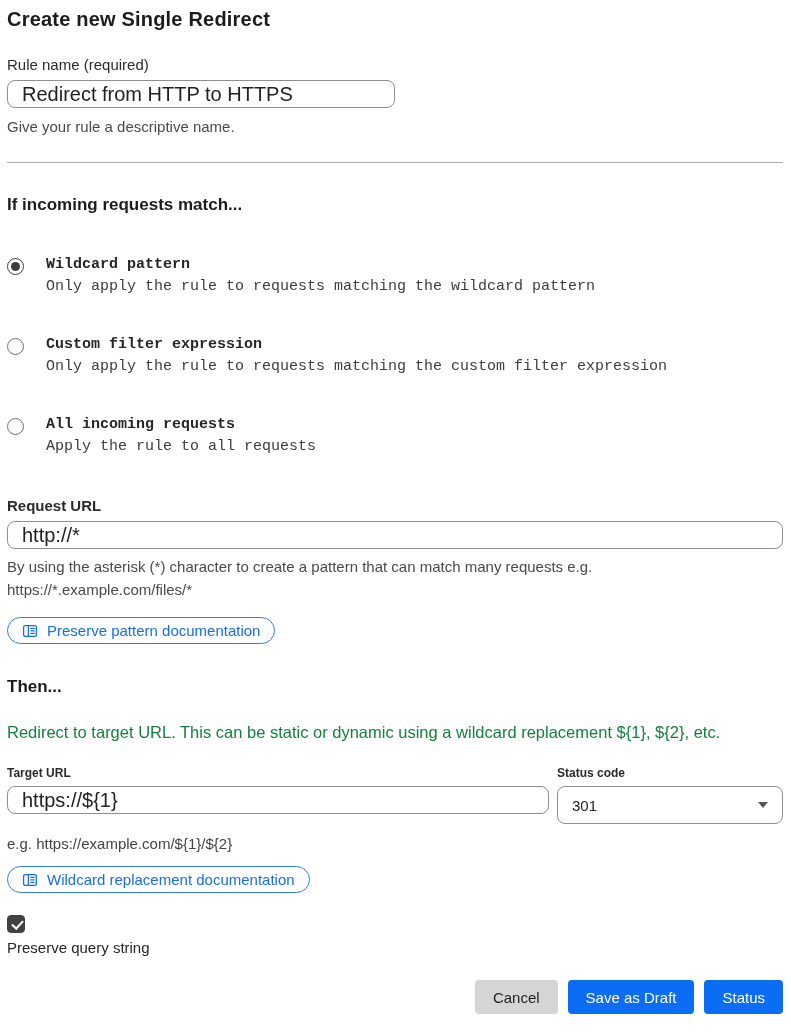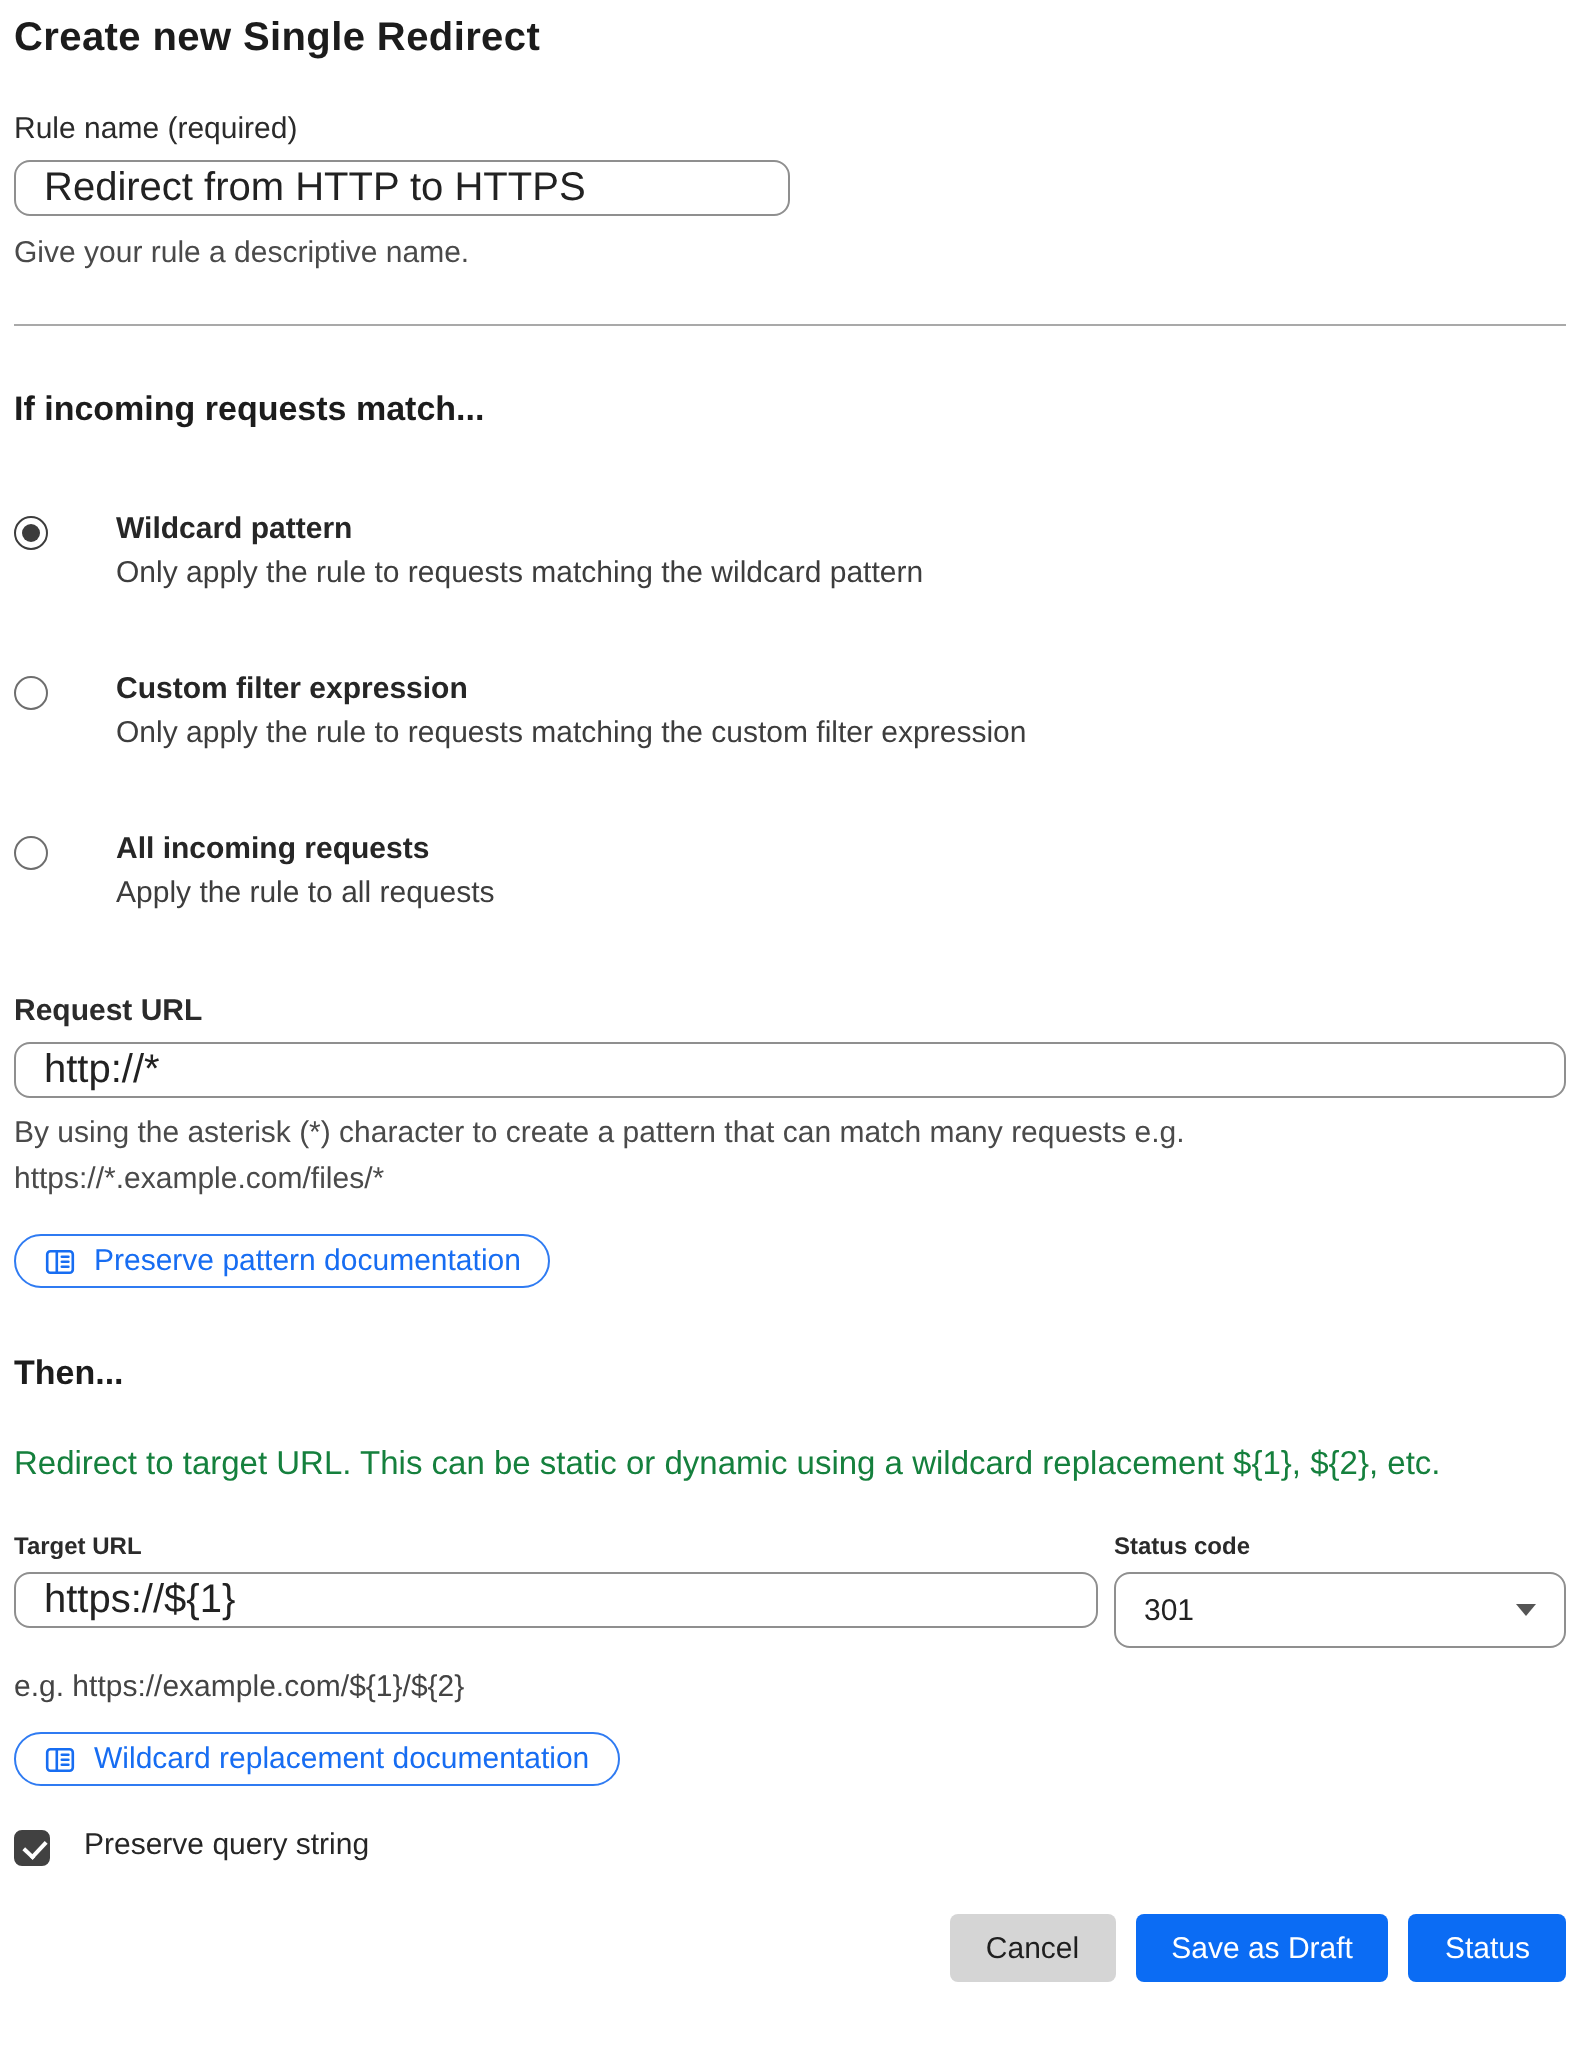--- a/index.html
+++ b/index.html
@@ -21,21 +21,21 @@
   }
   .rule-input-wrap { width:388px; margin-top:7px; }
   .full-input-wrap { width:100%; margin-top:7px; }
 
   .help { font-size:15px; color:#4a4a4a; margin-top:7px; line-height:23px; }
 
   hr.divider { border:none; border-top:1px solid #a9a9a9; margin-top:24px; }
 
   .section-heading { font-size:17px; font-weight:700; color:#1c1c1c; margin-top:32px; }
 
-  .radio-option { display:flex; gap:34px; margin-top:41px; }
+  .radio-option { display:flex; gap:22px; margin-top:41px;font-family:Liberation Mono, monospace; }
   .radio-option:first-of-type { margin-top:42px; }
   .radio {
     width:17px; height:17px; border:1px solid #6e6e6e; border-radius:50%;
     flex:0 0 auto; margin-top:2px; position:relative; background:#fff; cursor:pointer;
   }
   .radio.on { border-color:#3c3c3c; }
   .radio.on::after { content:""; position:absolute; inset:3px; border-radius:50%; background:#3c3c3c; }
   .radio-texts { }
   .radio-label { font-size:15px; font-weight:700; color:#262626; }
   .radio-desc { font-size:15px; color:#3d3d3d; margin-top:5px; }
@@ -56,21 +56,21 @@
   .col-label { font-size:12px; font-weight:700; color:#2b2b2b; }
   .select {
     margin-top:6px; height:38px; border:1px solid #8f8f8f; border-radius:8px;
     display:flex; align-items:center; justify-content:space-between;
     padding:16px 14px; font-size:15px; color:#222; background:#fff; cursor:pointer;
   }
   .caret { width:0; height:0; border-left:5px solid transparent; border-right:5px solid transparent; border-top:6px solid #555; }
 
   .eg-help { font-size:15px; color:#444; margin-top:11px; }
 
-  .checkbox-row { display:flex; gap:17px; align-items:flex-start; margin-top:21px; }
+  .checkbox-row { display:flex; gap:6px; align-items:flex-start; margin-top:21px;flex-direction:column; }
   .checkbox {
     width:18px; height:18px; border-radius:4px; border:1px solid #6e6e6e;
     background:#fff; position:relative; flex:0 0 auto; margin-top:1px; cursor:pointer;
   }
   .checkbox.on { background:#414141; border-color:#414141; }
   .checkbox.on::after {
     content:""; position:absolute; left:5.5px; top:2px; width:5px; height:9px;
     border-right:2px solid #fff; border-bottom:2px solid #fff; transform:rotate(43deg);
   }
   .checkbox-label { font-size:15px; color:#262626; }

